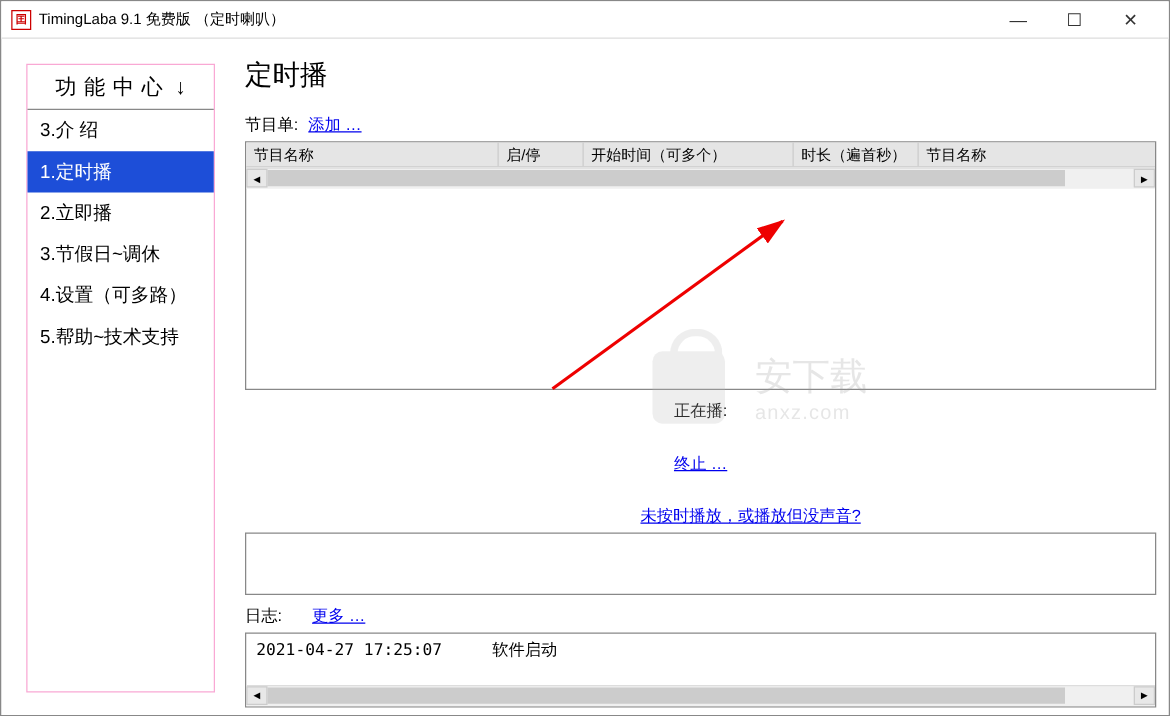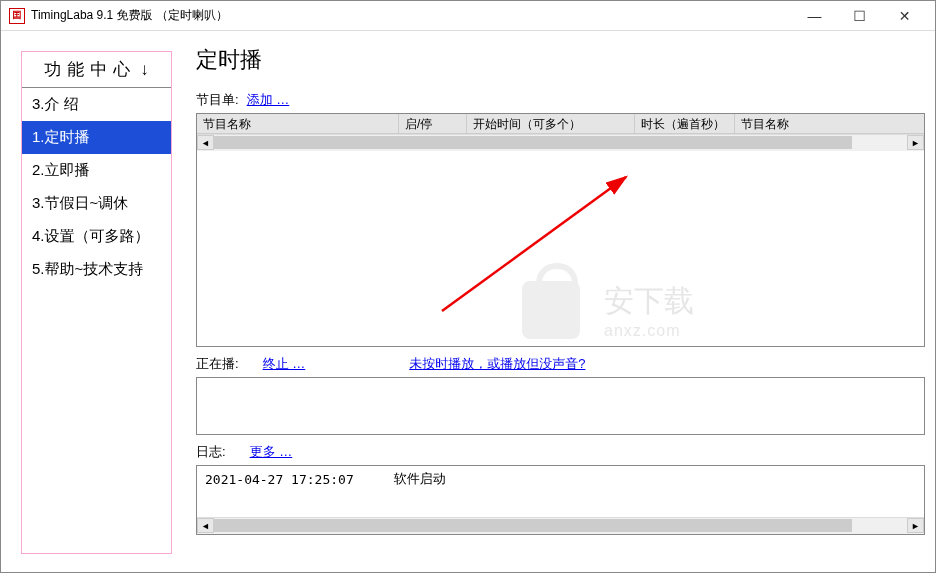--- a/index.html
+++ b/index.html
@@ -33,21 +33,21 @@
 .td { padding: 1px 6px; overflow: hidden; white-space: nowrap; }
 .td1 { width: 202px; }
 .td2 { width: 68px; }
 .td3 { width: 168px; }
 .td4 { width: 100px; text-align: right; }
 .td5 { flex: 1; }
 .hscroll { height: 17px; background: #f0f0f0; border-top: 1px solid #ddd; display: flex; }
 .hscroll .arrow { width: 17px; height: 15px; background: #e8e8e8; border: 1px solid #ccc; display: flex; align-items: center; justify-content: center; font-size: 9px; }
 .hscroll .track { flex: 1; position: relative; }
 .hscroll .thumb { position: absolute; left: 0; top: 1px; height: 13px; width: 92%; background: #ccc; }
-.now-playing-row { display: flex; align-items: center; gap: 24px; padding: 8px 0 4px 0; font-size: 13px; }
+.now-playing-row { display: flex; align-items: center; gap: 24px; padding: 8px 0 4px 0; font-size: 13px; flex-direction: column; }
 .now-playing-panel { height: 58px; }
 .log-row { display: flex; align-items: center; gap: 24px; padding: 8px 0 4px 0; font-size: 13px; }
 .log-panel { height: 70px; display: flex; flex-direction: column; }
 .log-body { flex: 1; padding: 4px 8px; font-size: 13px; font-family: monospace, SimSun; }
 .log-line { display: flex; gap: 40px; align-items: center; }
 .watermark { position: absolute; top: 250px; left: 330px; pointer-events: none; opacity: 0.24; display: flex; align-items: flex-start; gap: 24px; }
 .watermark .lock { width: 58px; height: 58px; border-radius: 8px; background: #bbb; position: relative; }
 .watermark .lock:before { content: ""; position: absolute; top: -18px; left: 14px; width: 30px; height: 30px; border: 6px solid #bbb; border-radius: 20px 20px 0 0; border-bottom: none; }
 .watermark .txt { font-size: 30px; color: #999; }
 .watermark .sub { font-size: 16px; color: #999; letter-spacing: 1px; }

